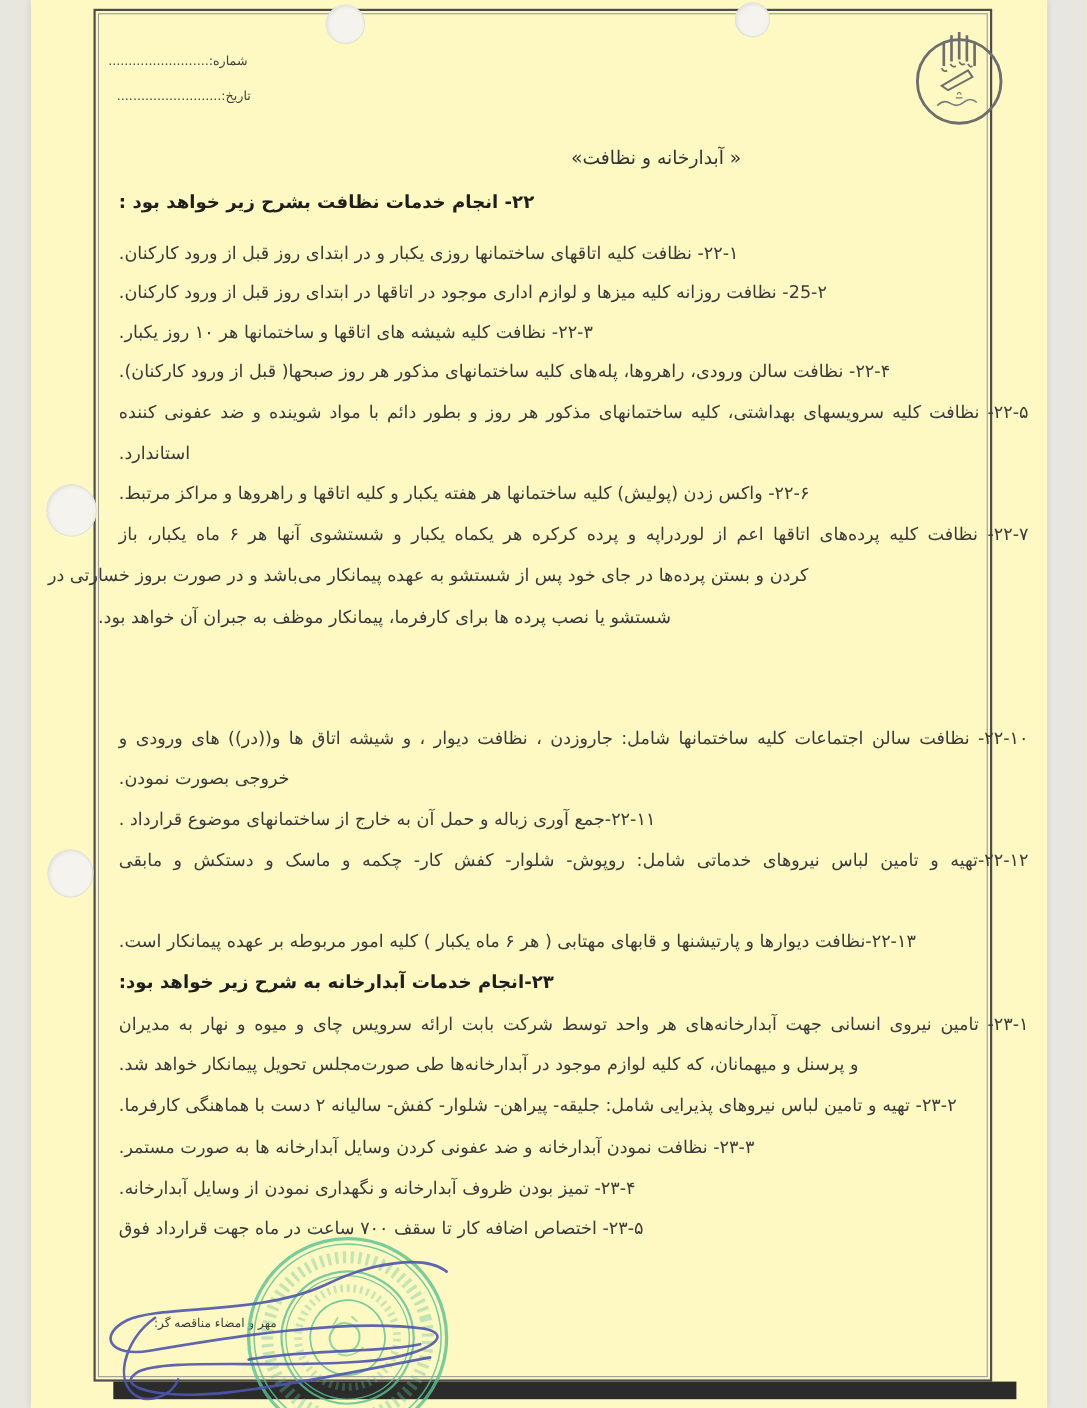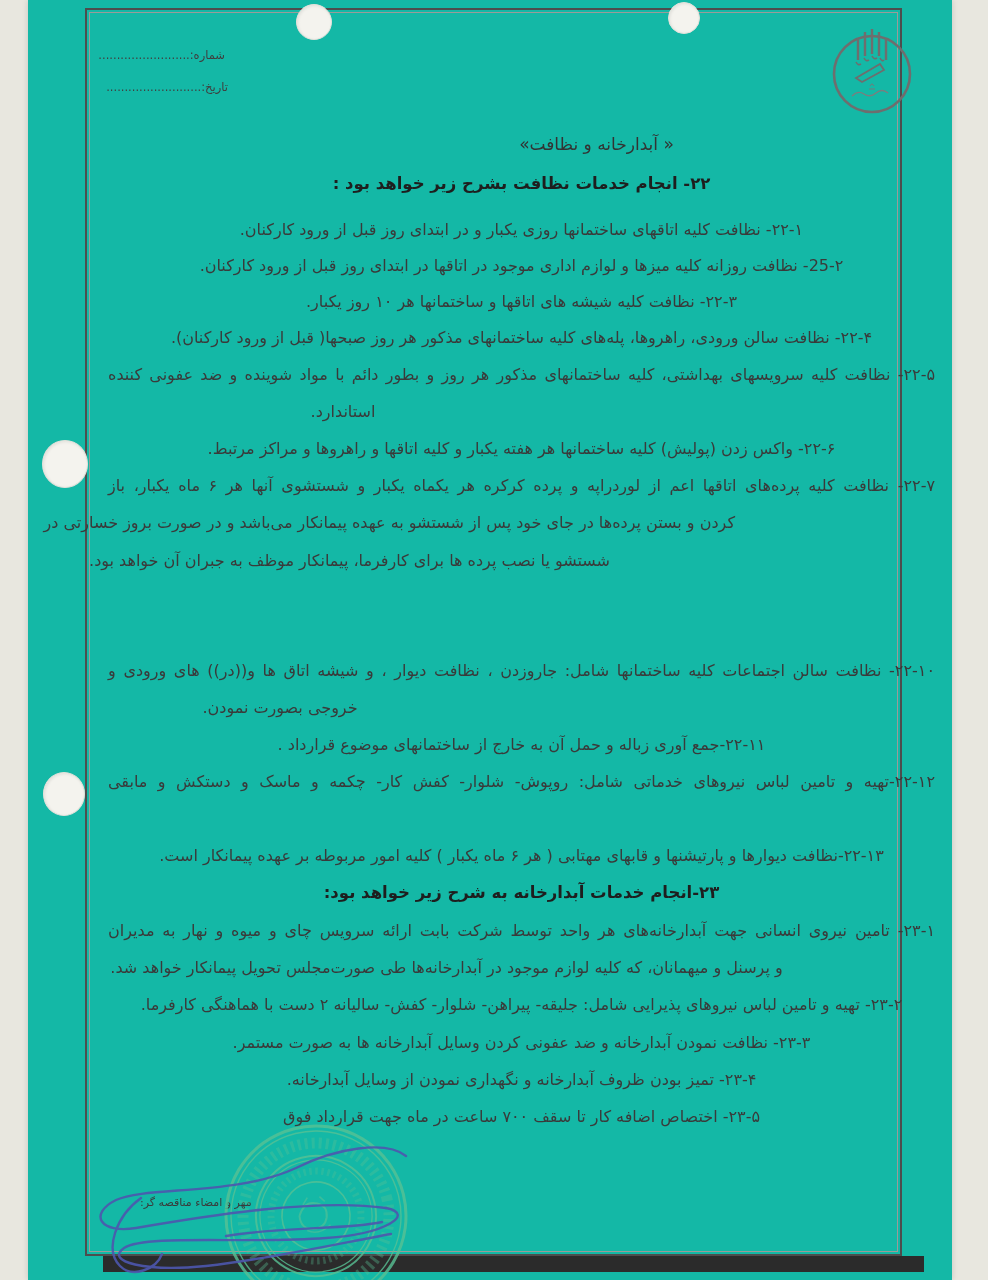--- a/index.html
+++ b/index.html
@@ -3,21 +3,21 @@
 <meta charset="utf-8">
 <style>
   html,body{margin:0;padding:0;}
   body{
     width:988px;height:1280px;position:relative;overflow:hidden;
     background:#e8e7df;
     font-family:"DejaVu Sans",sans-serif;
   }
   .page{
     position:absolute;left:28px;top:0;width:924px;height:1280px;
-    background:#14b8a6;
+    background:#fef9c3;
     box-shadow:0 0 6px rgba(0,0,0,.15);
   }
   .frame{
     position:absolute;left:57px;top:8px;right:50px;bottom:24px;
     border:2px solid #4d4d4d;
   }
   .frame::after{
     content:"";position:absolute;left:2px;top:2px;right:2px;bottom:2px;
     border:1px solid #9b9b98;
   }
@@ -29,21 +29,21 @@
     position:absolute;border-radius:50%;
     background:#f4f3ee;border:1px solid #e2e1da;
     box-shadow:inset 1px 1px 3px rgba(0,0,0,.08);z-index:5;
   }
   .hdr-field{
     position:absolute;direction:rtl;text-align:right;
     font-size:11.5px;color:#3f3f3f;letter-spacing:.3px;white-space:nowrap;
   }
   .content{position:absolute;left:80px;width:827px;top:0;height:1280px;}
   .ln{
-    position:absolute;left:0;right:0;margin:0;direction:rtl;text-align:center;
+    position:absolute;left:0;right:0;margin:0;direction:rtl;text-align:left;
     font-size:16px;line-height:24px;color:#3a3a3a;white-space:nowrap;
   }
   .just{white-space:normal;text-align:justify;text-align-last:justify;}
   .hd{font-weight:bold;color:#1e1e1e;font-size:16.5px;}
   .title{
     position:absolute;left:0;right:0;margin:0;direction:rtl;text-align:center;
     padding-left:150px;font-size:17px;color:#333;white-space:nowrap;
   }
   .footer-label{
     position:absolute;left:112px;top:1196px;direction:rtl;

